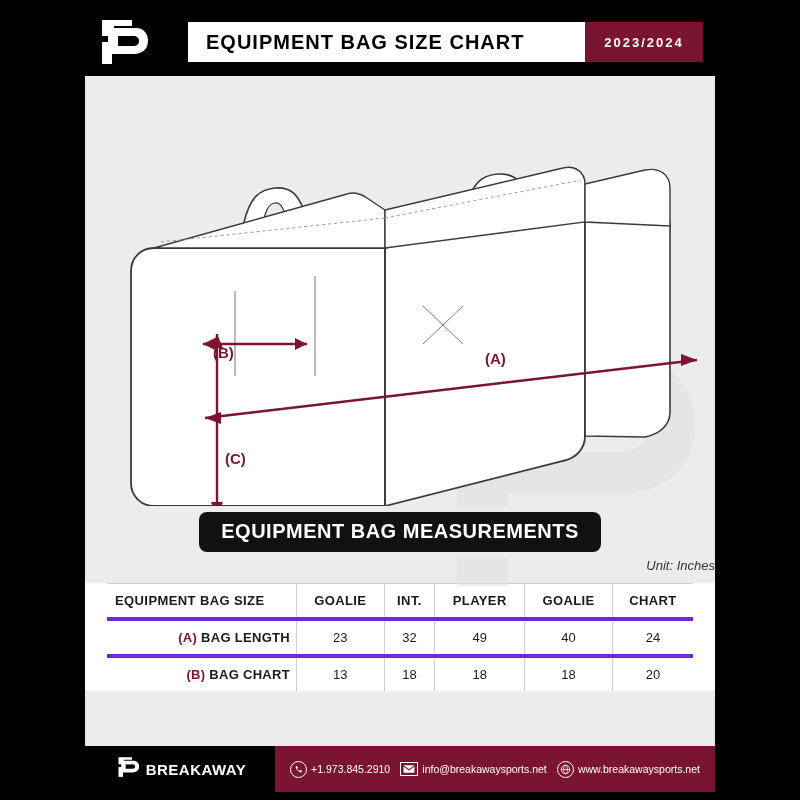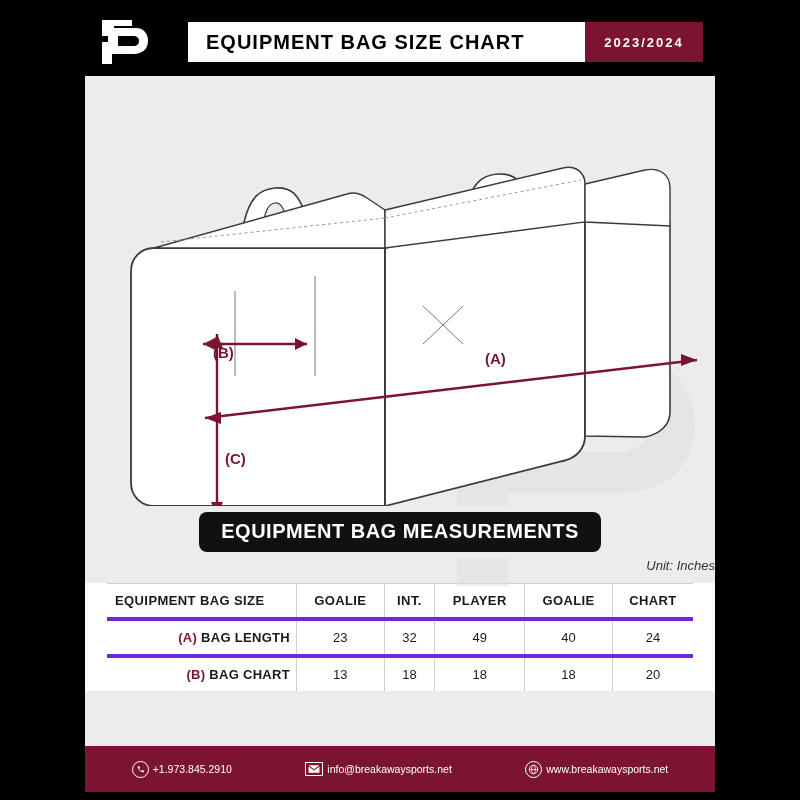--- a/index.html
+++ b/index.html
@@ -319,20 +319,31 @@
             <td>18</td>
             <td>18</td>
             <td>18</td>
             <td>20</td>
           </tr>
         </tbody>
       </table>
     </div>
 
     <div class="footer">
+      <div class="footer-left">
+        <span>
+          <svg width="26" height="24" viewBox="0 0 58 52">
+            <path d="M10 4 L40 4 L40 10 L22 10 L22 14 L40 14 L40 20 L10 20 Z" fill="#ffffff"></path>
+            <path d="M16 12 L44 12 C52 12 56 18 56 25 C56 33 50 38 42 38 L16 38 Z
+                     M26 20 L26 30 L41 30 C45 30 47 28 47 25 C47 22 45 20 41 20 Z" fill="#ffffff"></path>
+            <path d="M10 26 L20 26 L20 48 L10 48 Z" fill="#ffffff"></path>
+          </svg>
+        </span>
+        <span class="brand-name">BREAKAWAY</span>
+      </div>
       <div class="footer-right">
         <div class="fitem">
           <span class="fcircle">
             <svg width="9" height="9" viewBox="0 0 16 16">
                 <path d="M3 2 L6 2 L7 5 L5.5 6.5 C6.5 8.5 7.5 9.5 9.5 10.5 L11 9 L14 10 L14 13 C9 13.5 2.5 7 3 2 Z" fill="#ffffff"></path>
               </svg>
           </span>
           <span>+1.973.845.2910</span>
         </div>
         <div class="fitem">

